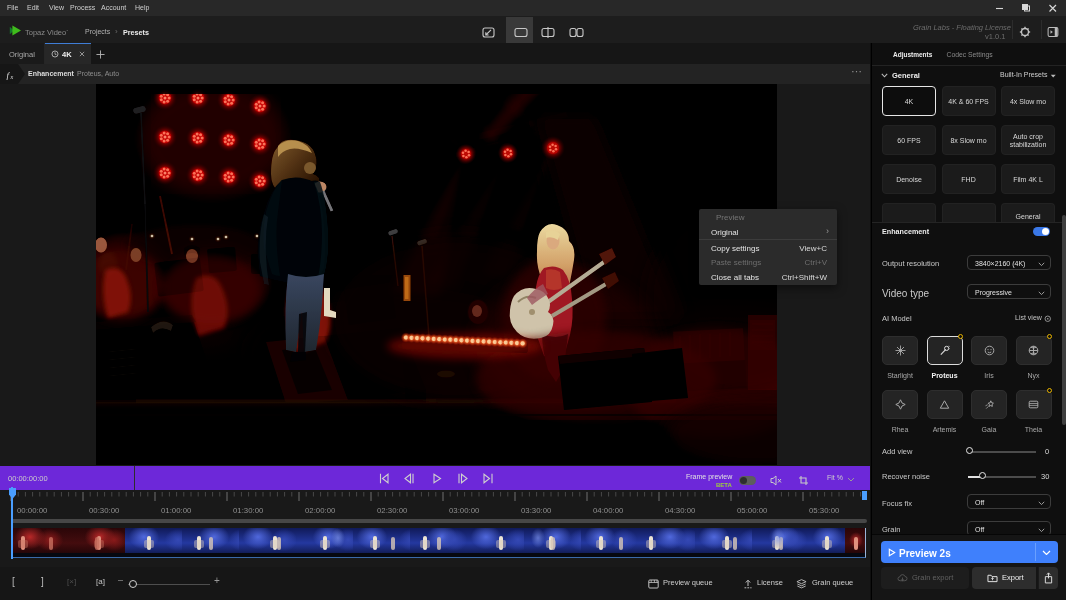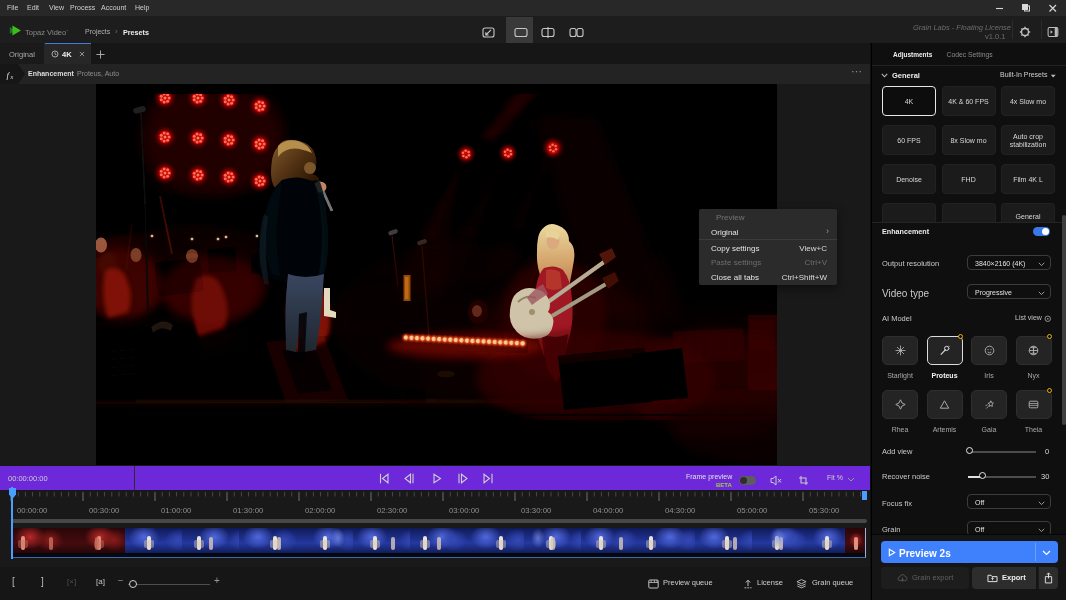--- a/index.html
+++ b/index.html
@@ -1010,19 +1010,19 @@
       <svg class="abs" style="left:25px;top:529.5px" width="11" height="10" viewBox="0 0 12 11">
         <path d="M3.5 8.5 q-2.5 0 -2.5 -2.2 q0 -2 2.2 -2.2 q0.5 -2.3 2.8 -2.3 q2.2 0 2.8 2.1 q2.2 0 2.2 2.2 q0 2.4 -2.5 2.4 Z" fill="none" stroke="#565656" stroke-width="1"></path>
         <path d="M6 5 L6 9 M4.6 7 L6 8.6 L7.4 7" stroke="#565656" stroke-width="1" fill="none"></path>
       </svg>
       <span class="abs" style="left:40px;top:530px;font-size:7.5px;color:#606060;">Grain export</span>
       <div class="abs" style="left:100px;top:524px;width:64px;height:22px;background:#2d2d2d;border-radius:4px 0 0 4px;"></div>
       <svg class="abs" style="left:115px;top:529.5px" width="11" height="10" viewBox="0 0 12 11">
         <path d="M1 2.5 L4.5 2.5 L5.5 4 L11 4 L11 9.5 L1 9.5 Z" fill="none" stroke="#e0e0e0" stroke-width="1.1"></path>
         <path d="M6 8 L6 5.2 M4.8 6.4 L6 5 L7.2 6.4" stroke="#e0e0e0" stroke-width="1" fill="none"></path>
       </svg>
-      <span class="abs" style="left:130px;top:530px;font-size:7.5px;font-weight:bold;color:#f0f0f0;">Export</span>
+      <span class="abs" style="left:130px;top:530px;font-size:7.5px;font-weight:normal;color:#f0f0f0;">Export</span>
       <div class="abs" style="left:165.5px;top:524px;width:20px;height:22px;background:#2d2d2d;border-radius:0 4px 4px 0;border-left:1px solid #1a1a1a;"></div>
       <svg class="abs" style="left:171.5px;top:528.5px" width="9" height="12" viewBox="0 0 10 13">
         <path d="M1.5 5 L8.5 5 L8.5 12 L1.5 12 Z M5 7 L5 1 M3.2 2.8 L5 0.8 L6.8 2.8" fill="none" stroke="#dcdcdc" stroke-width="1.1"></path>
       </svg>
       <div class="abs" style="left:190px;top:172px;width:4px;height:210px;border-radius:2px;background:#3f3f3f;"></div>
     </div>
 </div>
 </body></html>

